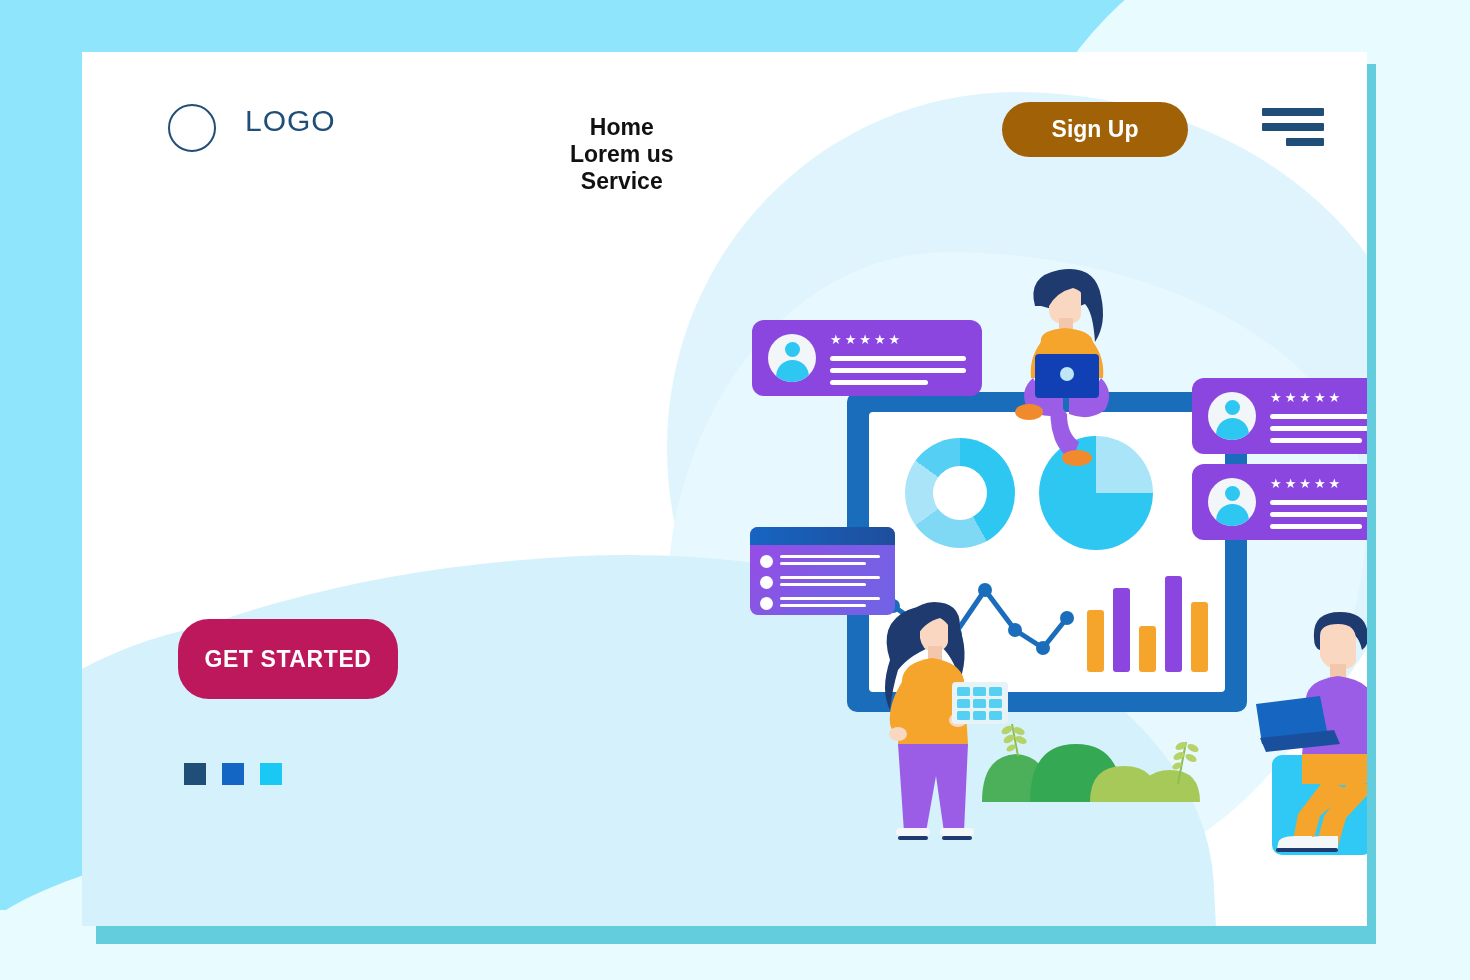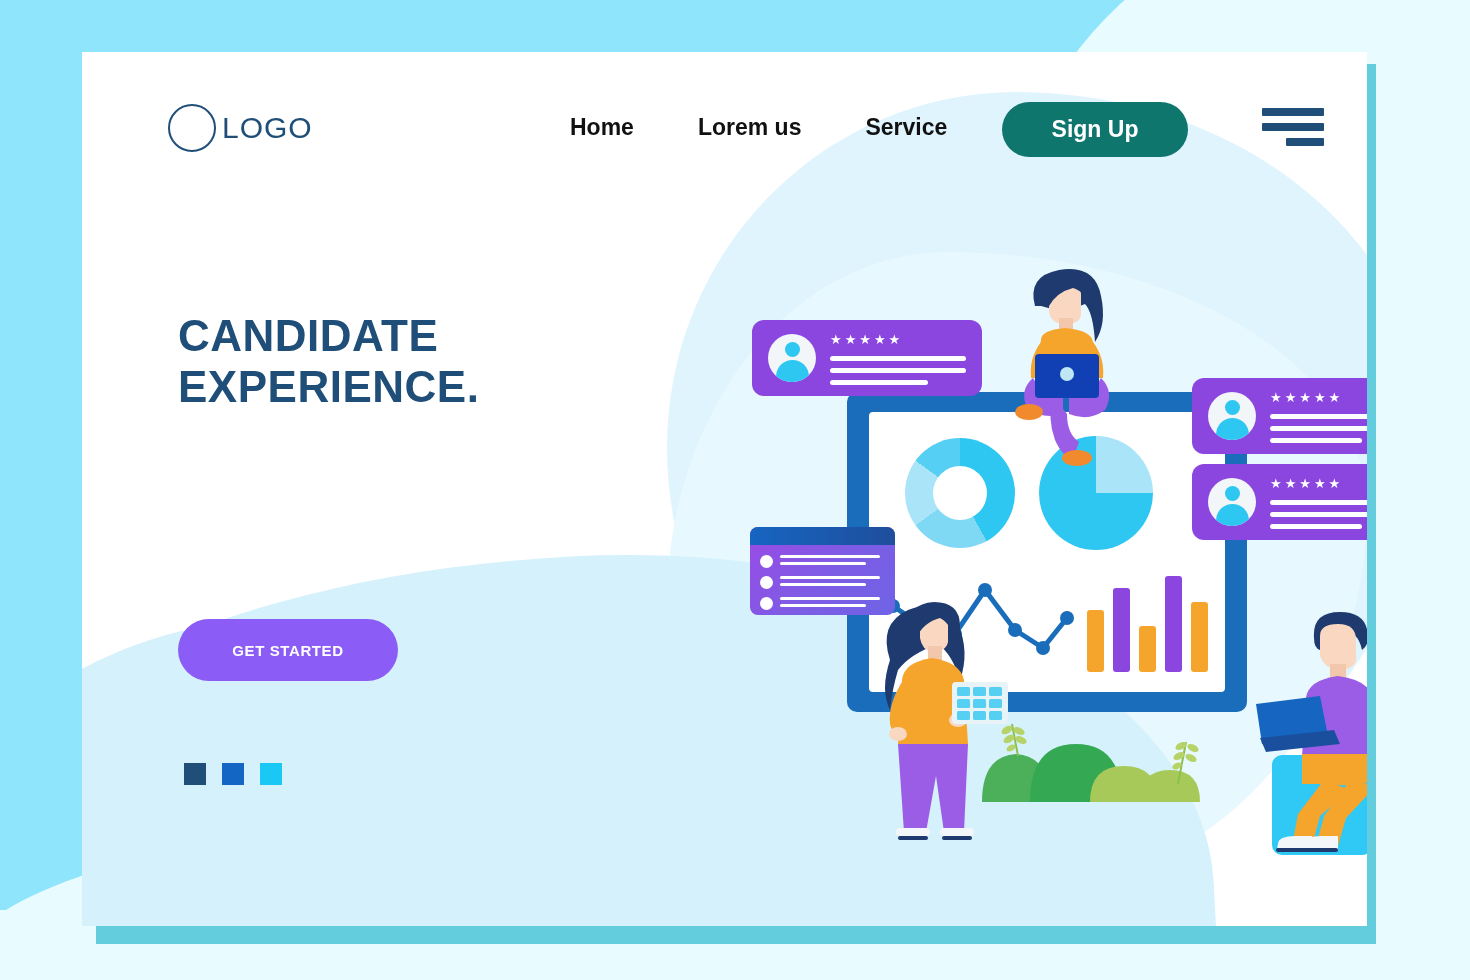--- a/index.html
+++ b/index.html
@@ -50,51 +50,51 @@
     background:#d5f2fc;border-radius:50% 50% 0 0 / 42% 58% 0 0;
     transform:rotate(-3deg);
   }
   .card-wave2{
     position:absolute;left:-180px;bottom:-330px;width:800px;height:640px;
     background:#d5f2fc;border-radius:50%;
   }
 
   
   .header{position:absolute;left:0;top:0;width:1285px;height:160px;}
-  .logo{position:absolute;left:86px;top:52px;display:flex;align-items:center;gap:6px;}
+  .logo{position:absolute;left:86px;top:52px;display:flex;align-items:flex-start;gap:29px;}
   .logo-circle{width:44px;height:44px;border:2px solid #1f4e79;border-radius:50%;}
   .logo-text{font-size:30px;letter-spacing:1px;color:#1f4e79;font-weight:400;}
-  .nav{position:absolute;left:460px;top:62px;display:flex;align-items:center;gap:8px;}
+  .nav{position:absolute;left:460px;top:62px;display:flex;align-items:center;gap:0px;flex-direction:column;}
   .nav-item{
     font-size:23px;font-weight:bold;color:#111;padding:0 28px;cursor:pointer;white-space:nowrap;
   }
   .signup{
     position:absolute;left:920px;top:50px;width:186px;height:55px;border-radius:28px;
-    background:#0f766e;color:#fff;font-size:23px;font-weight:bold;
+    background:#a16207;color:#fff;font-size:23px;font-weight:bold;
     display:flex;align-items:center;justify-content:center;cursor:pointer;border:none;
     font-family:"Liberation Sans", sans-serif;
   }
   .burger{position:absolute;left:1180px;top:56px;width:62px;height:44px;cursor:pointer;}
   .burger span{display:block;background:#1f4e79;height:8px;border-radius:1px;margin-bottom:7px;margin-left:auto;}
   .burger .b1{width:62px;}
   .burger .b2{width:62px;}
   .burger .b3{width:38px;margin-bottom:0;}
 
   
   .hero{position:absolute;left:96px;top:258px;width:500px;}
   .hero h1{
     margin:0;font-size:44px;line-height:1.17;font-weight:bold;color:#1f4e79;letter-spacing:.5px;
   }
   .hero h1 .dot{color:#1f4e79;font-size:44px;}
   .hero p{
     margin:42px 0 0 0;font-size:21px;line-height:1.55;color:#8a8f96;font-weight:400;
   }
   .cta{
-    position:absolute;left:96px;top:567px;width:220px;height:62px;border-radius:31px;
-    background:#8b5cf6;color:#fff;font-size:15px;font-weight:bold;letter-spacing:.6px;
+    position:absolute;left:96px;top:567px;width:220px;height:80px;border-radius:31px;
+    background:#be185d;color:#fff;font-size:23px;font-weight:bold;letter-spacing:.6px;
     display:flex;align-items:center;justify-content:center;cursor:pointer;border:none;
     font-family:"Liberation Sans", sans-serif;
   }
   .dots{position:absolute;left:102px;top:711px;display:flex;gap:16px;}
   .dots i{width:22px;height:22px;display:block;}
 
   
   .illus{position:absolute;left:560px;top:150px;width:720px;height:700px;}
 
   
@@ -180,24 +180,20 @@
       <button class="signup">Sign Up</button>
 
       <div class="burger">
         <span class="b1"></span>
           <span class="b2"></span>
           <span class="b3"></span>
       </div>
     </div>
 
     <div class="hero">
-      <h1>
-        <span>CANDIDATE</span><br>
-        <span>EXPERIENCE</span><span class="dot">.</span>
-      </h1>
     </div>
 
     <button class="cta">GET STARTED</button>
 
     <div class="dots">
       <i style="background:#1f4e79"></i>
       <i style="background:#1466c4"></i>
       <i style="background:#19c8f5"></i>
     </div>
 

